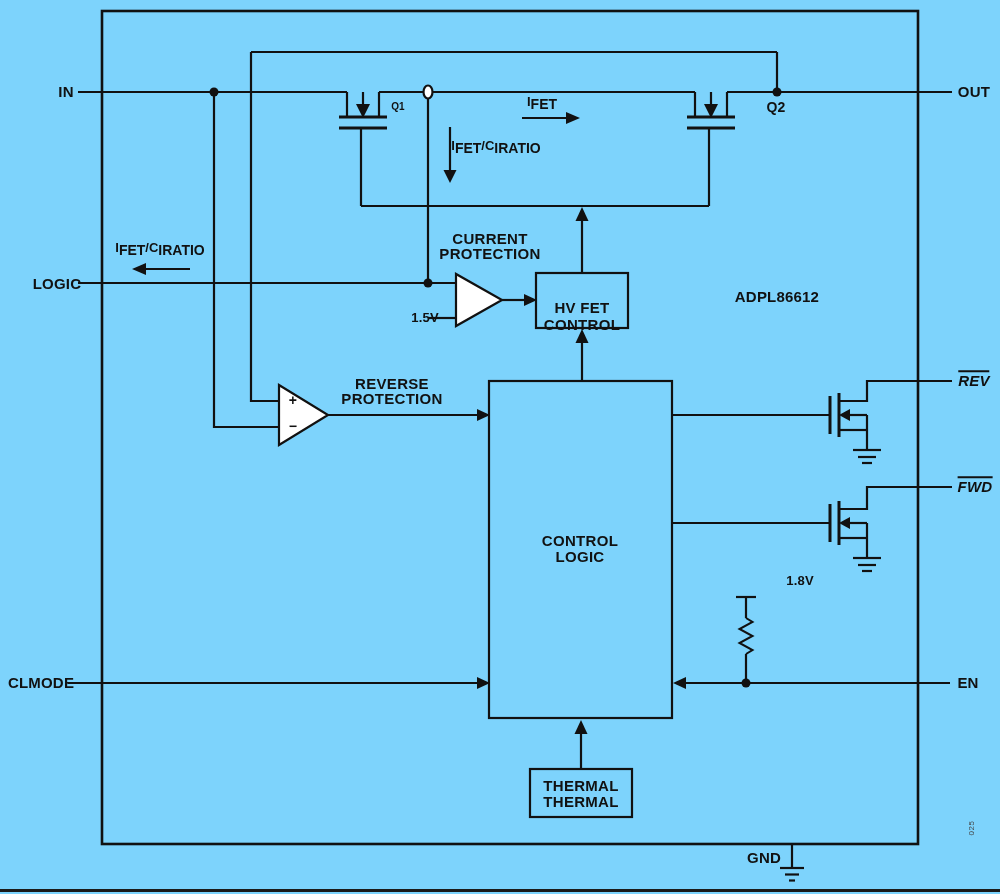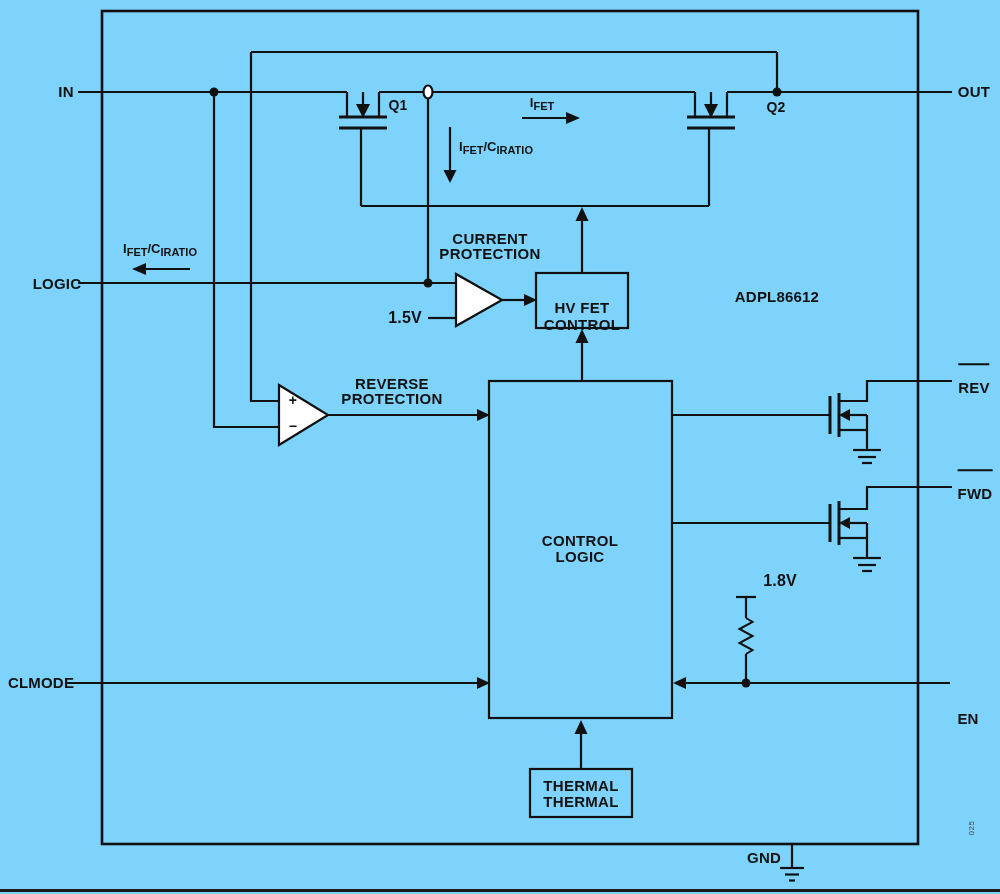--- a/index.html
+++ b/index.html
@@ -9,25 +9,25 @@
     overflow:hidden;
   }
   svg.schematic{position:absolute;left:0;top:0;}
   .lbl{
     position:absolute;transform:translate(-50%,-50%);
     font-weight:bold;white-space:nowrap;font-size:15px;line-height:1.1;
     letter-spacing:.2px;text-align:center;
   }
   .blk{font-size:15px;line-height:15px;letter-spacing:.3px;}
   .blk div{white-space:nowrap;}
-  .small{font-size:16px;}
+  .small{font-size:13px;margin-left:20px;}
   .comp-sign{font-size:14px;line-height:1;}
   .curlab{font-size:13px;letter-spacing:0;}
-  .curlab sub{font-size:11px;font-weight:bold;vertical-align:-3px;letter-spacing:0;text-align:right;}
-  .obar{display:inline-block;border-top:2.2px solid #111;padding-top:15px;line-height:1.05;}
+  .curlab sub{font-size:14px;font-weight:bold;vertical-align:-3px;letter-spacing:0;text-align:right;}
+  .obar{display:inline-block;border-top:2.2px solid #111;padding-top:1px;line-height:1.05;font-style:italic;}
   .fig-num{
     font-size:8px;font-weight:normal;color:#444;letter-spacing:.5px;
     transform:translate(-50%,-50%) rotate(-90deg);
   }
 </style>
 </head>
 <body>
 
 <div class="stage">
 
@@ -177,24 +177,24 @@
   <div class="lbl" style="left:66px;top:92px">IN</div>
   <div class="lbl" style="left:974px;top:92px">OUT</div>
   <div class="lbl" style="left:57px;top:284px">LOGIC</div>
   <div class="lbl" style="left:41px;top:683px">CLMODE</div>
   <div class="lbl" style="left:974px;top:380px">
     <span class="obar">REV</span>
   </div>
   <div class="lbl" style="left:975px;top:486px">
     <span class="obar">FWD</span>
   </div>
-  <div class="lbl" style="left:968px;top:719px">EN</div>
+  <div class="lbl" style="left:968px;top:683px">EN</div>
   <div class="lbl" style="left:764px;top:858px">GND</div>
 
-  <div class="lbl" style="left:398px;top:106px;font-size:14px">Q1</div>
+  <div class="lbl" style="left:398px;top:106px;font-size:10px">Q1</div>
   <div class="lbl" style="left:776px;top:108px;font-size:14px">Q2</div>
 
   <div class="lbl" style="left:777px;top:297px">ADPL86612</div>
 
   <div class="lbl curlab" style="left:542px;top:104px">
     <span>I</span><sub>FET</sub>
   </div>
   <div class="lbl curlab" style="left:496px;top:148px">
     <span>I</span><sub>FET</sub><span>/</span><span>C</span><sub>IRATIO</sub>
   </div>

